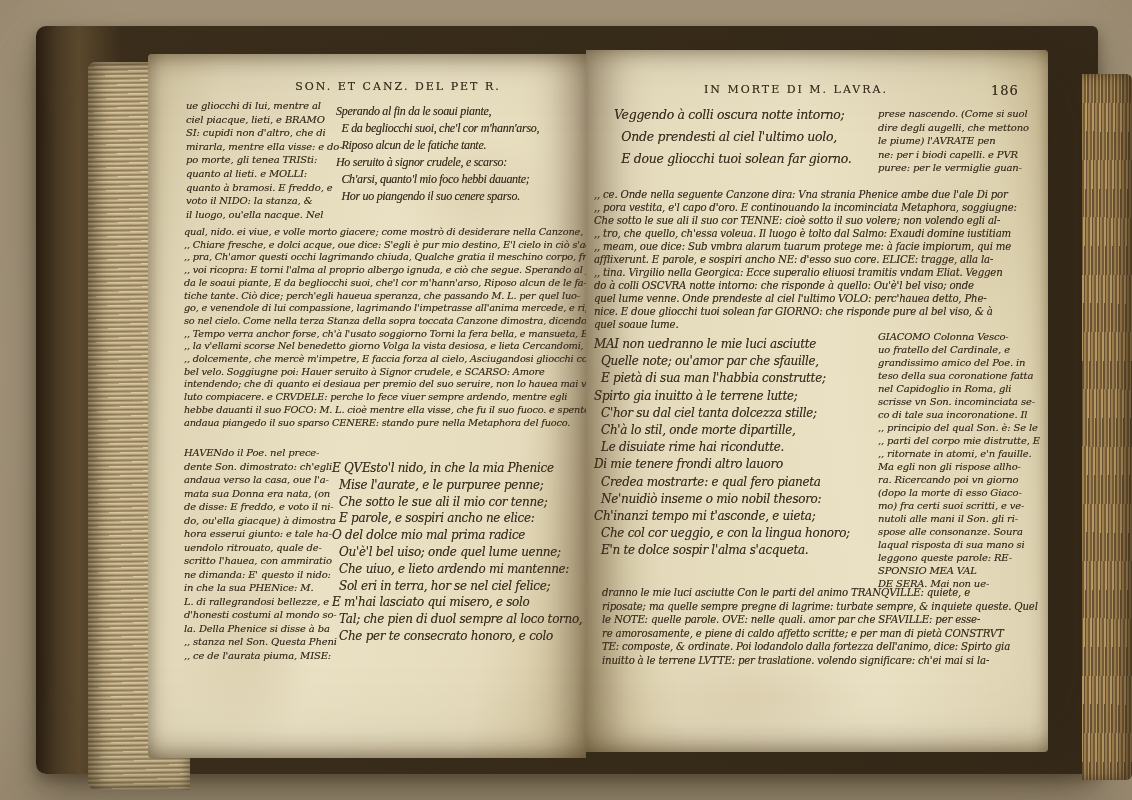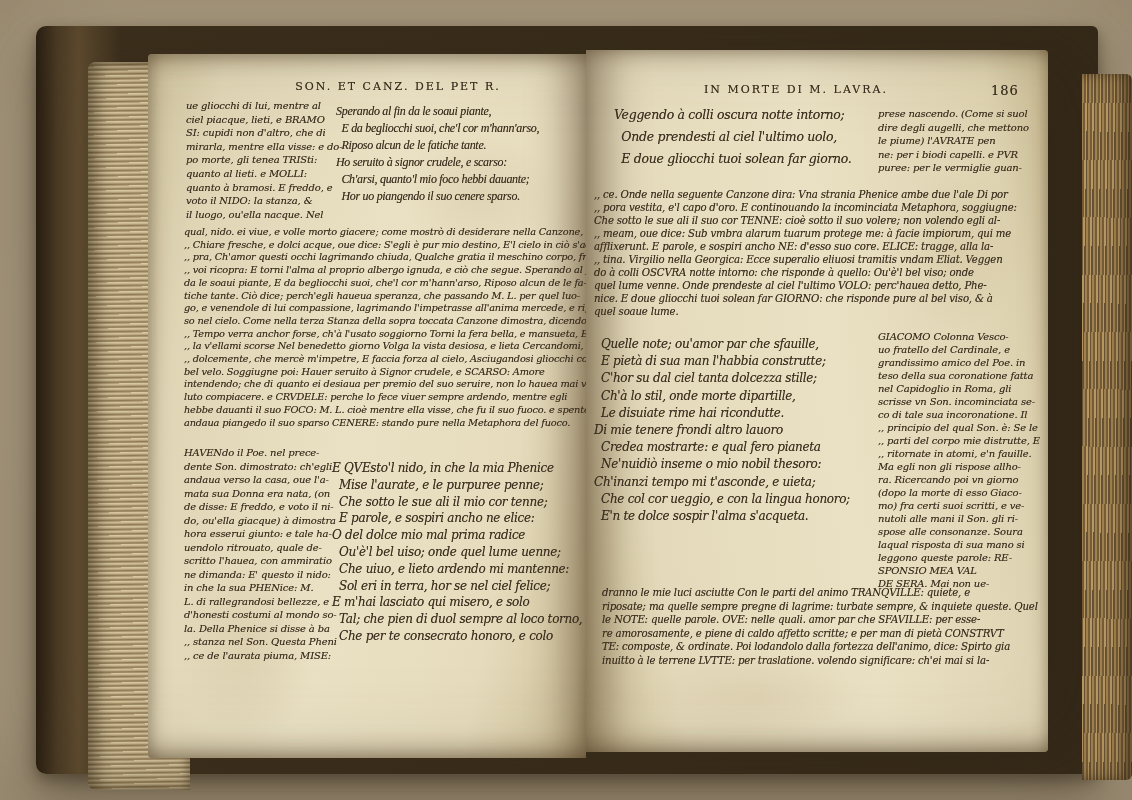--- a/index.html
+++ b/index.html
@@ -170,32 +170,35 @@
       <div class="ln">dire degli augelli, che mettono</div>
       <div class="ln">le piume) l'AVRATE pen</div>
       <div class="ln">ne: per i biodi capelli. e PVR</div>
       <div class="ln">puree: per le vermiglie guan-</div>
     </div>
 
   <div class="txt block" style="left:8px; top:138px; width:452px; line-height:13px; font-size:10.2px;">
       <div class="ln">,, ce. Onde nella seguente Canzone dira: Vna strania Phenice ambe due l'ale Di por</div>
       <div class="ln">,, pora vestita, e'l capo d'oro. E continouando la incominciata Metaphora, soggiugne:</div>
       <div class="ln">Che sotto le sue ali il suo cor TENNE: cioè sotto il suo volere; non volendo egli al-</div>
+      <div class="ln">,, tro, che quello, ch'essa voleua. Il luogo è tolto dal Salmo: Exaudi domine iustitiam</div>
       <div class="ln">,, meam, oue dice: Sub vmbra alarum tuarum protege me: à facie impiorum, qui me</div>
       <div class="ln">afflixerunt. E parole, e sospiri ancho NE: d'esso suo core. ELICE: tragge, alla la-</div>
       <div class="ln">,, tina. Virgilio nella Georgica: Ecce superalio eliuosi tramitis vndam Eliat. Veggen</div>
       <div class="ln">do à colli OSCVRA notte intorno: che risponde à quello: Ou'è'l bel viso; onde</div>
       <div class="ln">quel lume venne. Onde prendeste al ciel l'ultimo VOLO: perc'hauea detto, Phe-</div>
       <div class="ln">nice. E doue gliocchi tuoi solean far GIORNO: che risponde pure al bel viso, &amp; à</div>
       <div class="ln">quel soaue lume.</div>
     </div>
 
   <div class="txt poem" style="left:8px; top:286px; width:282px; line-height:17.2px;">
+      <div class="ln">MAI non uedranno le mie luci asciutte</div>
       <div class="ln">  Quelle note; ou'amor par che sfauille,</div>
       <div class="ln">  E pietà di sua man l'habbia construtte;</div>
+      <div class="ln">Spirto gia inuitto à le terrene lutte;</div>
       <div class="ln">  C'hor su dal ciel tanta dolcezza stille;</div>
       <div class="ln">  Ch'à lo stil, onde morte dipartille,</div>
       <div class="ln">  Le disuiate rime hai ricondutte.</div>
       <div class="ln">Di mie tenere frondi altro lauoro</div>
       <div class="ln">  Credea mostrarte: e qual fero pianeta</div>
       <div class="ln">  Ne'nuidiò inseme o mio nobil thesoro:</div>
       <div class="ln">Ch'inanzi tempo mi t'asconde, e uieta;</div>
       <div class="ln">  Che col cor ueggio, e con la lingua honoro;</div>
       <div class="ln">  E'n te dolce sospir l'alma s'acqueta.</div>
     </div>

